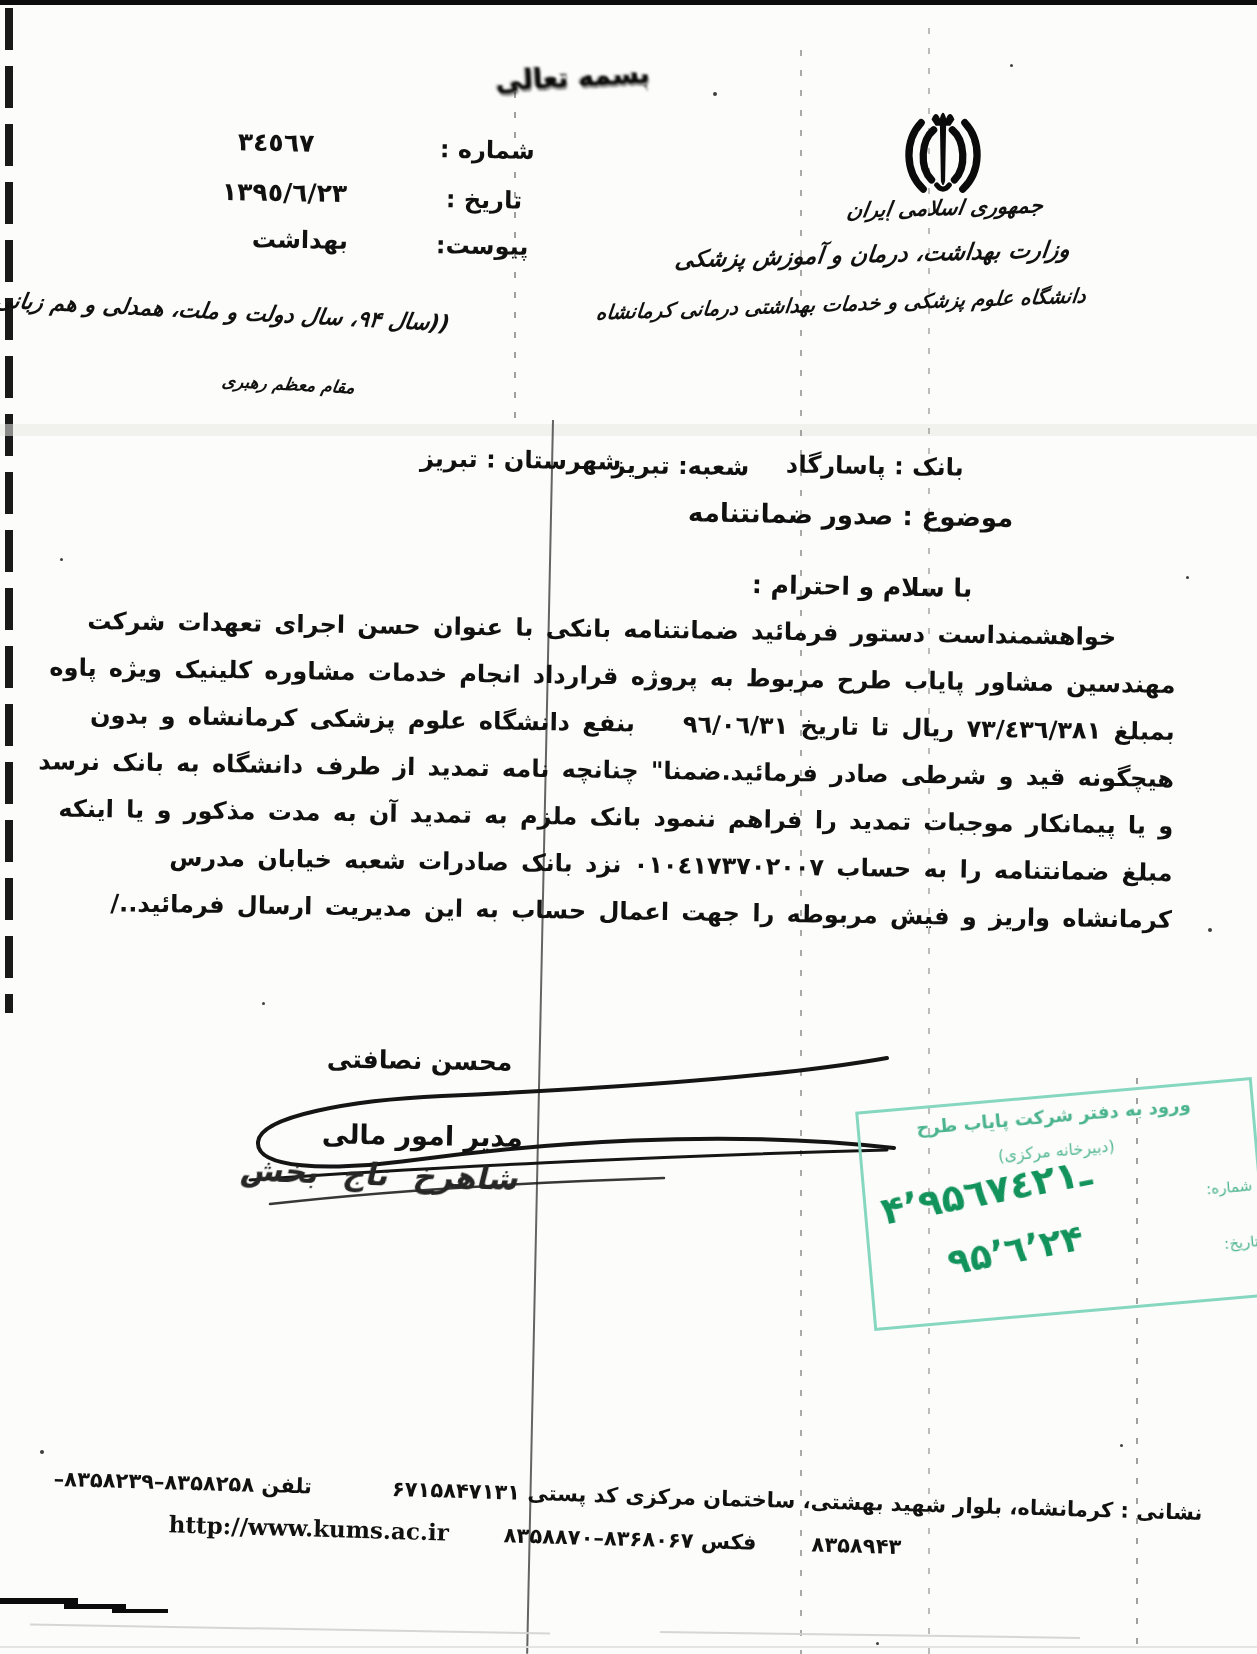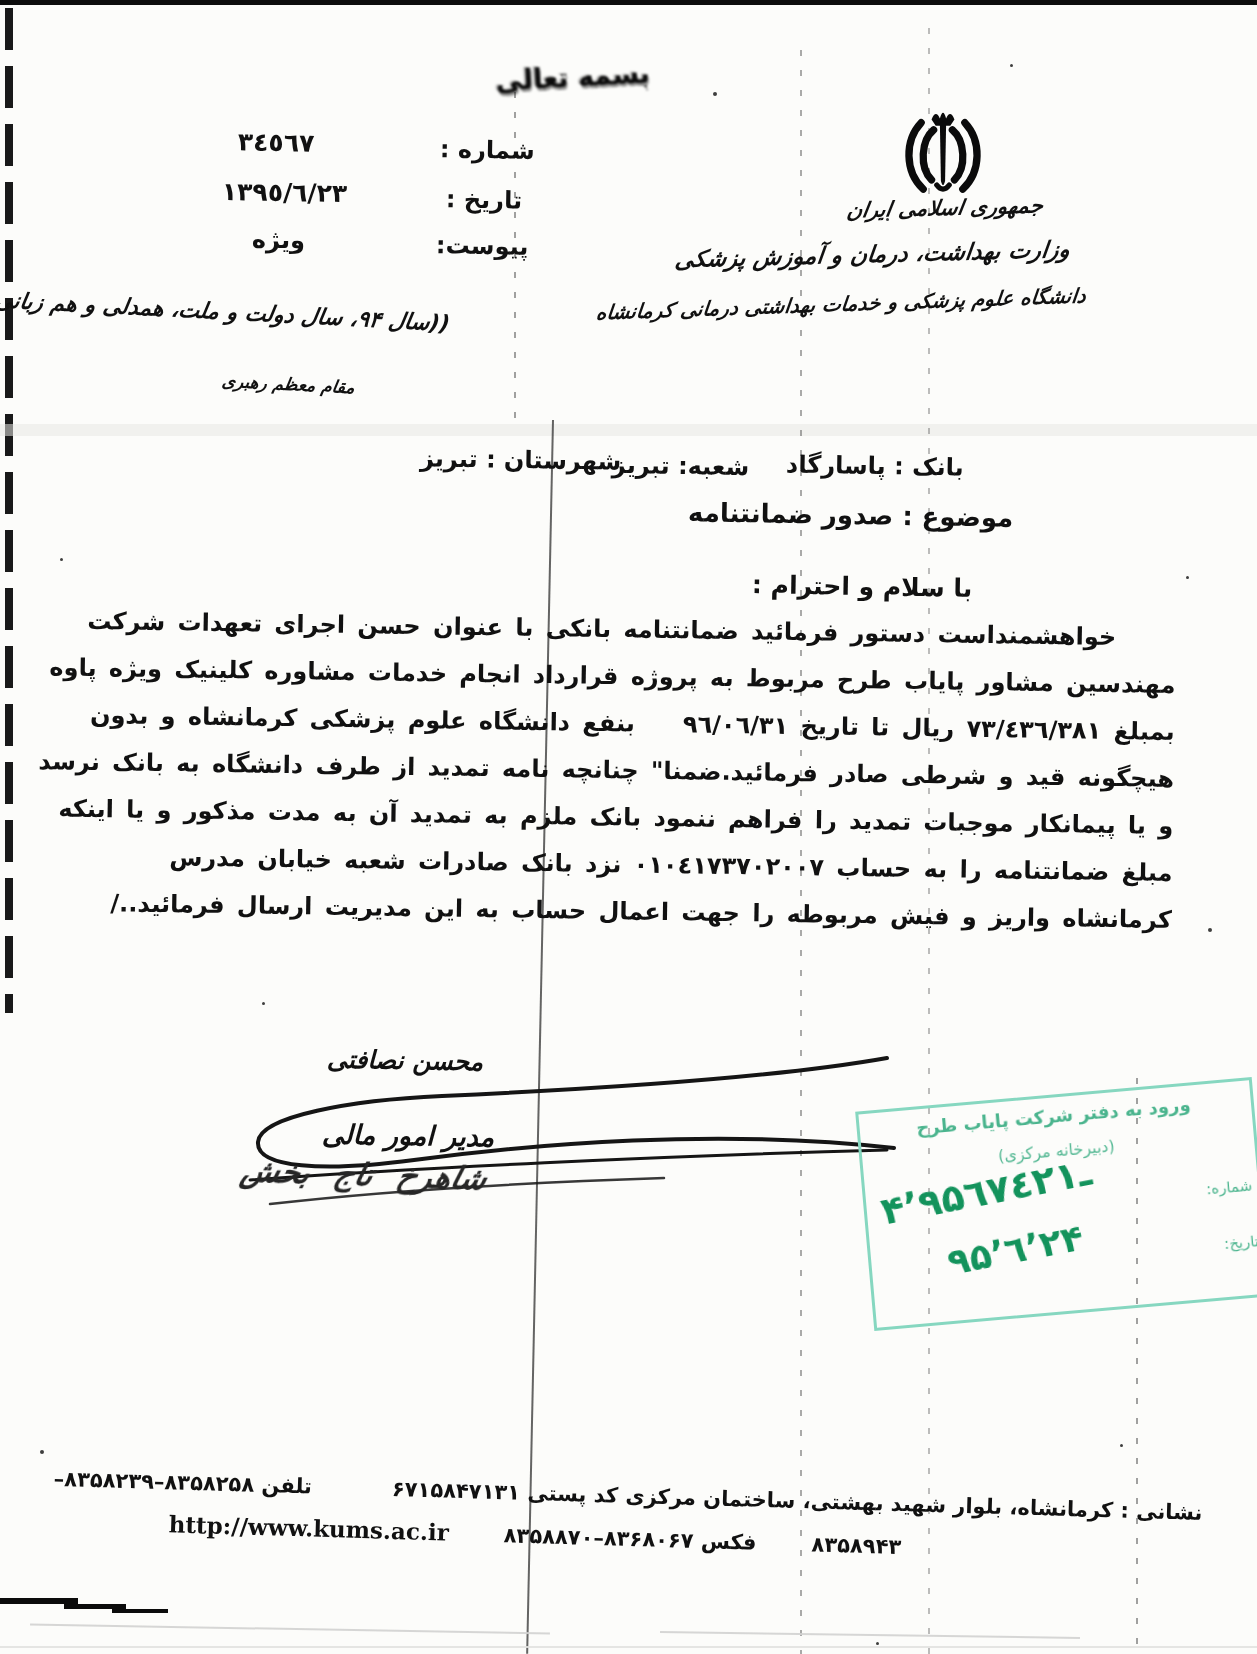--- a/index.html
+++ b/index.html
@@ -72,21 +72,21 @@
     transform:rotate(.9deg);
     font-size:24px;font-weight:bold;
     line-height:47px;
     word-spacing:4px;letter-spacing:.2px;
     text-align:right;
   }
   .body-block .first{padding-right:60px;}
   .body-line{white-space:nowrap;}
 
   
-  .sig-wrap{left:232px;top:1028px;width:690px;height:205px;font-style:italic;}
+  .sig-wrap{left:232px;top:1028px;width:690px;height:205px;}
   .sig-name{left:95px;top:18px;font-size:25px;font-weight:bold;transform:rotate(1deg);}
   .sig-title{left:90px;top:92px;font-size:27px;font-weight:bold;transform:rotate(1deg);}
   .sig-scrawl{
     left:10px;top:128px;
     font-size:31px;font-weight:bold;color:#262626;
     letter-spacing:6px;word-spacing:14px;
     transform:rotate(2deg) skewX(-12deg);
     filter:blur(.6px);
   }
 
@@ -149,21 +149,21 @@
 
   <div class="abs calli republic nw">جمهوری اسلامی ایران</div>
   <div class="abs calli ministry nw">وزارت بهداشت، درمان و آموزش پزشکی</div>
   <div class="abs calli university nw">دانشگاه علوم پزشکی و خدمات بهداشتی درمانی کرمانشاه</div>
 
   <div class="abs meta-label" style="left:440px;top:136px;">شماره :</div>
   <div class="abs meta-value" style="left:238px;top:128px;">٣٤٥٦٧</div>
   <div class="abs meta-label" style="left:446px;top:186px;">تاریخ :</div>
   <div class="abs meta-value" style="left:222px;top:178px;">١٣٩٥/٦/٢٣</div>
   <div class="abs meta-label" style="left:436px;top:232px;">پیوست:</div>
-  <div class="abs meta-value" style="left:252px;top:226px;font-size:24px;">ویژه</div>
+  <div class="abs meta-value" style="left:252px;top:226px;font-size:24px;">بهداشت</div>
 
   <div class="abs slogan">((سال ۹۴، سال دولت و ملت، همدلی و هم زبانی))</div>
   <div class="abs attribution nw">مقام معظم رهبری</div>
 
   <div class="abs line-item" style="left:786px;top:452px;">بانک : پاسارگاد</div>
   <div class="abs line-item" style="left:612px;top:452px;">شعبه: تبریز</div>
   <div class="abs line-item" style="left:420px;top:446px;">شهرستان : تبریز</div>
   <div class="abs line-item subject" style="left:688px;top:500px;">موضوع : صدور ضمانتنامه</div>
 
   <div class="abs line-item" style="left:752px;top:572px;font-size:25px;">با سلام و احترام :</div>

